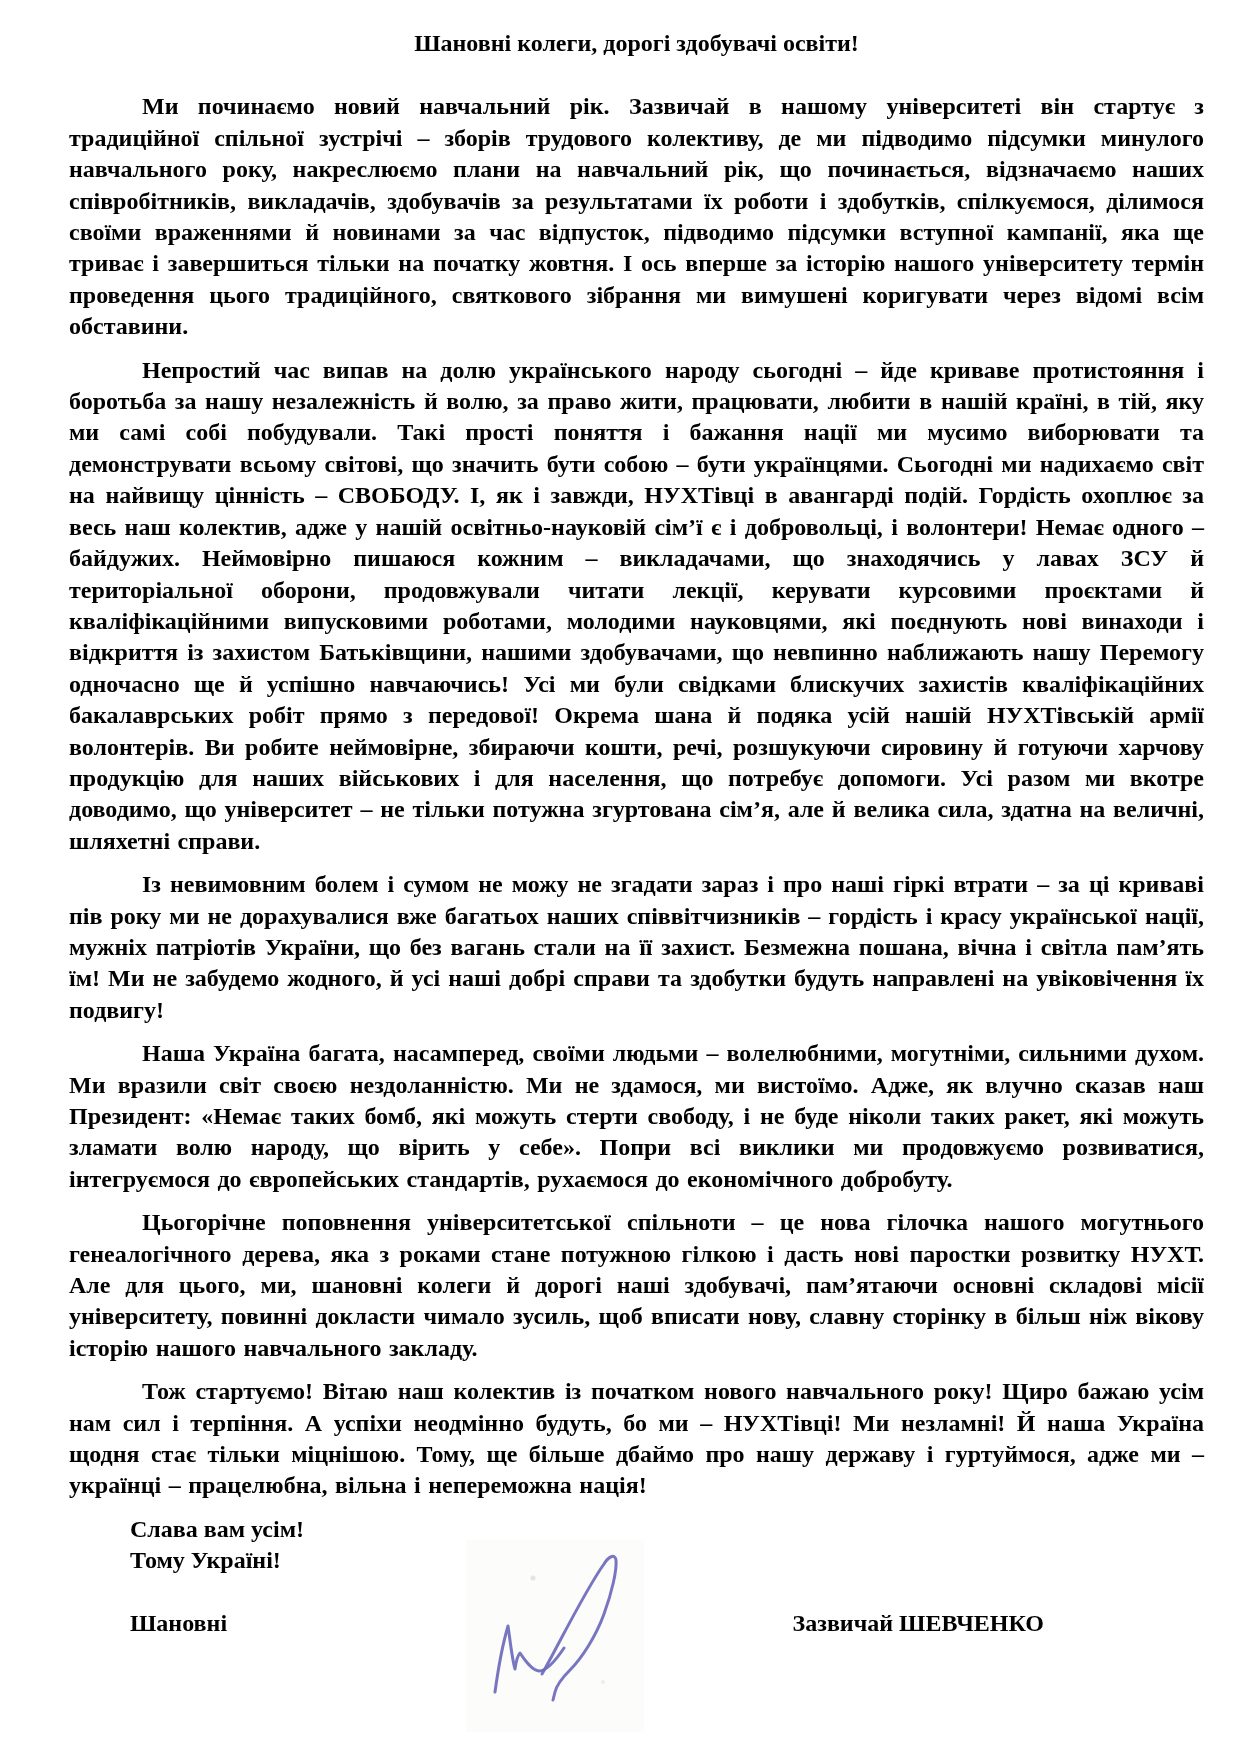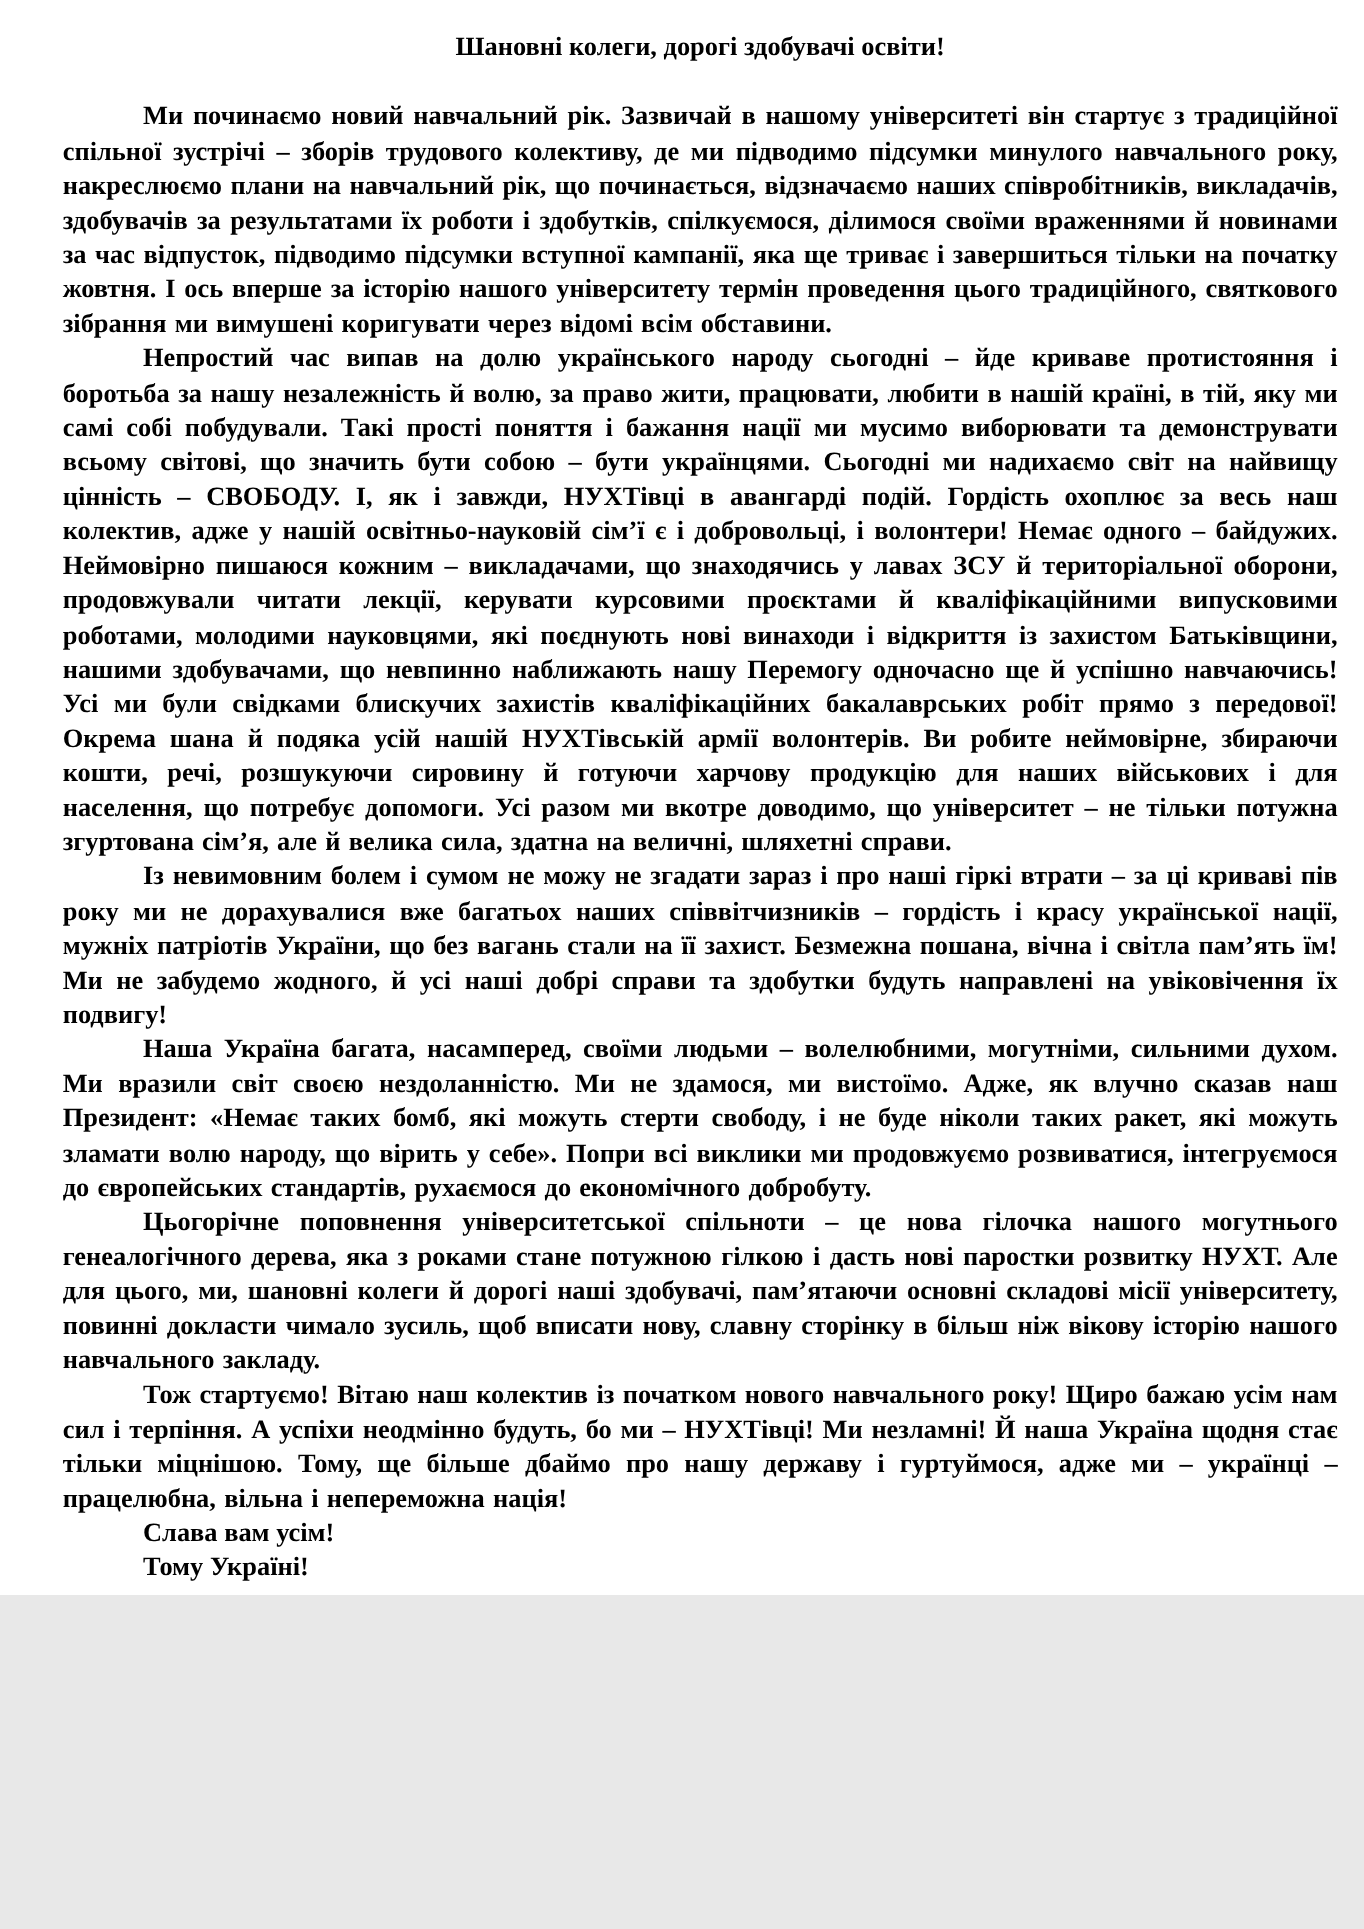--- a/index.html
+++ b/index.html
@@ -1,39 +1,39 @@
 <!DOCTYPE html>
 <html lang="uk"><head>
 <meta charset="utf-8">
 <style>
   html, body { margin: 0; padding: 0; background: #e8e8e8; }
   .page {
     position: relative;
     width: 1240px;
-    height: 1450px;
+    height: 1754px;
     margin: 0 auto;
     background: #ffffff;
     box-sizing: border-box;
     padding: 28px 24px 15px 57px;
     font-family: "Liberation Serif", "DejaVu Serif", serif;
     font-weight: bold;
     font-size: 24px;
     line-height: 31.4px;
     color: #000000;
     overflow: hidden;
   }
   .doc-title {
     font-size: 24px;
     font-weight: bold;
     text-align: center;
     margin: 0 0 32px 0;
     line-height: 31.4px;
   }
   .par {
-    margin: 0;
+    margin: 12px;
     text-align: justify;
     text-indent: 73px;
     word-spacing: 1.5px;
   }
   .acclaim {
     margin: 0;
     text-indent: 73px;
   }
   .valediction {
     margin: 31px 0 0 0;
@@ -68,21 +68,21 @@
   <p class="par">Із невимовним болем і сумом не можу не згадати зараз і про наші гіркі втрати – за ці криваві пів року ми не дорахувалися вже багатьох наших співвітчизників – гордість і красу української нації, мужніх патріотів України, що без вагань стали на її захист. Безмежна пошана, вічна і світла пам’ять їм! Ми не забудемо жодного, й усі наші добрі справи та здобутки будуть направлені на увіковічення їх подвигу!</p>
   <p class="par">Наша Україна багата, насамперед, своїми людьми – волелюбними, могутніми, сильними духом. Ми вразили світ своєю нездоланністю. Ми не здамося, ми вистоїмо. Адже, як влучно сказав наш Президент: «Немає таких бомб, які можуть стерти свободу, і не буде ніколи таких ракет, які можуть зламати волю народу, що вірить у себе». Попри всі виклики ми продовжуємо розвиватися, інтегруємося до європейських стандартів, рухаємося до економічного добробуту.</p>
   <p class="par">Цьогорічне поповнення університетської спільноти – це нова гілочка нашого могутнього генеалогічного дерева, яка з роками стане потужною гілкою і дасть нові паростки розвитку НУХТ. Але для цього, ми, шановні колеги й дорогі наші здобувачі, пам’ятаючи основні складові місії університету, повинні докласти чимало зусиль, щоб вписати нову, славну сторінку в більш ніж вікову історію нашого навчального закладу.</p>
   <p class="par">Тож стартуємо! Вітаю наш колектив із початком нового навчального року! Щиро бажаю усім нам сил і терпіння. А успіхи неодмінно будуть, бо ми – НУХТівці! Ми незламні! Й наша Україна щодня стає тільки міцнішою. Тому, ще більше дбаймо про нашу державу і гуртуймося, адже ми – українці – працелюбна, вільна і непереможна нація!</p>
 
   <p class="acclaim">Слава вам усім!</p>
   <p class="acclaim">Тому Україні!</p>
 
 
   <div class="sign-row">
-    <span>Слава</span>
+    <span>Шановні</span>
     <span>Зазвичай ШЕВЧЕНКО</span>
   </div>
 
   <div class="signature-wrap">
     <svg viewBox="0 0 178 192" xmlns="http://www.w3.org/2000/svg">
 
       <circle cx="67" cy="38" r="2.5" fill="#9a96a8" opacity="0.25"></circle>
       <circle cx="137" cy="142" r="2" fill="#b9b6c4" opacity="0.22"></circle>
 
       <path d="M 29,152

